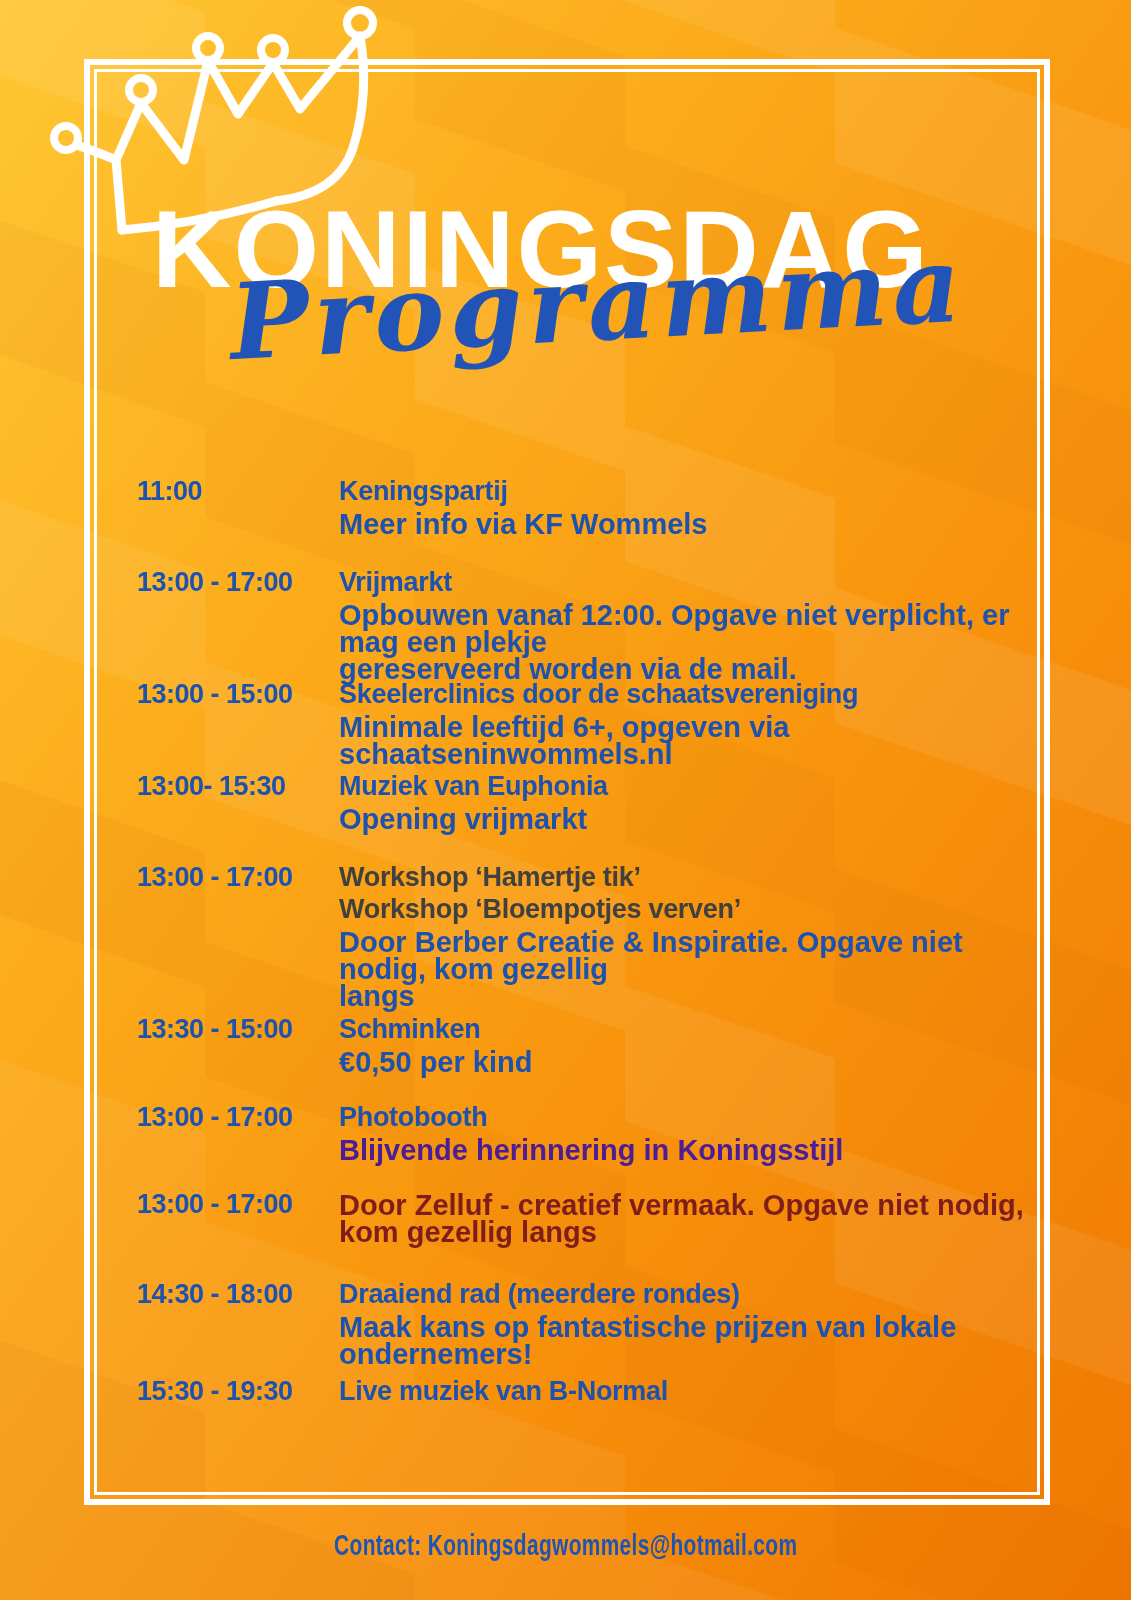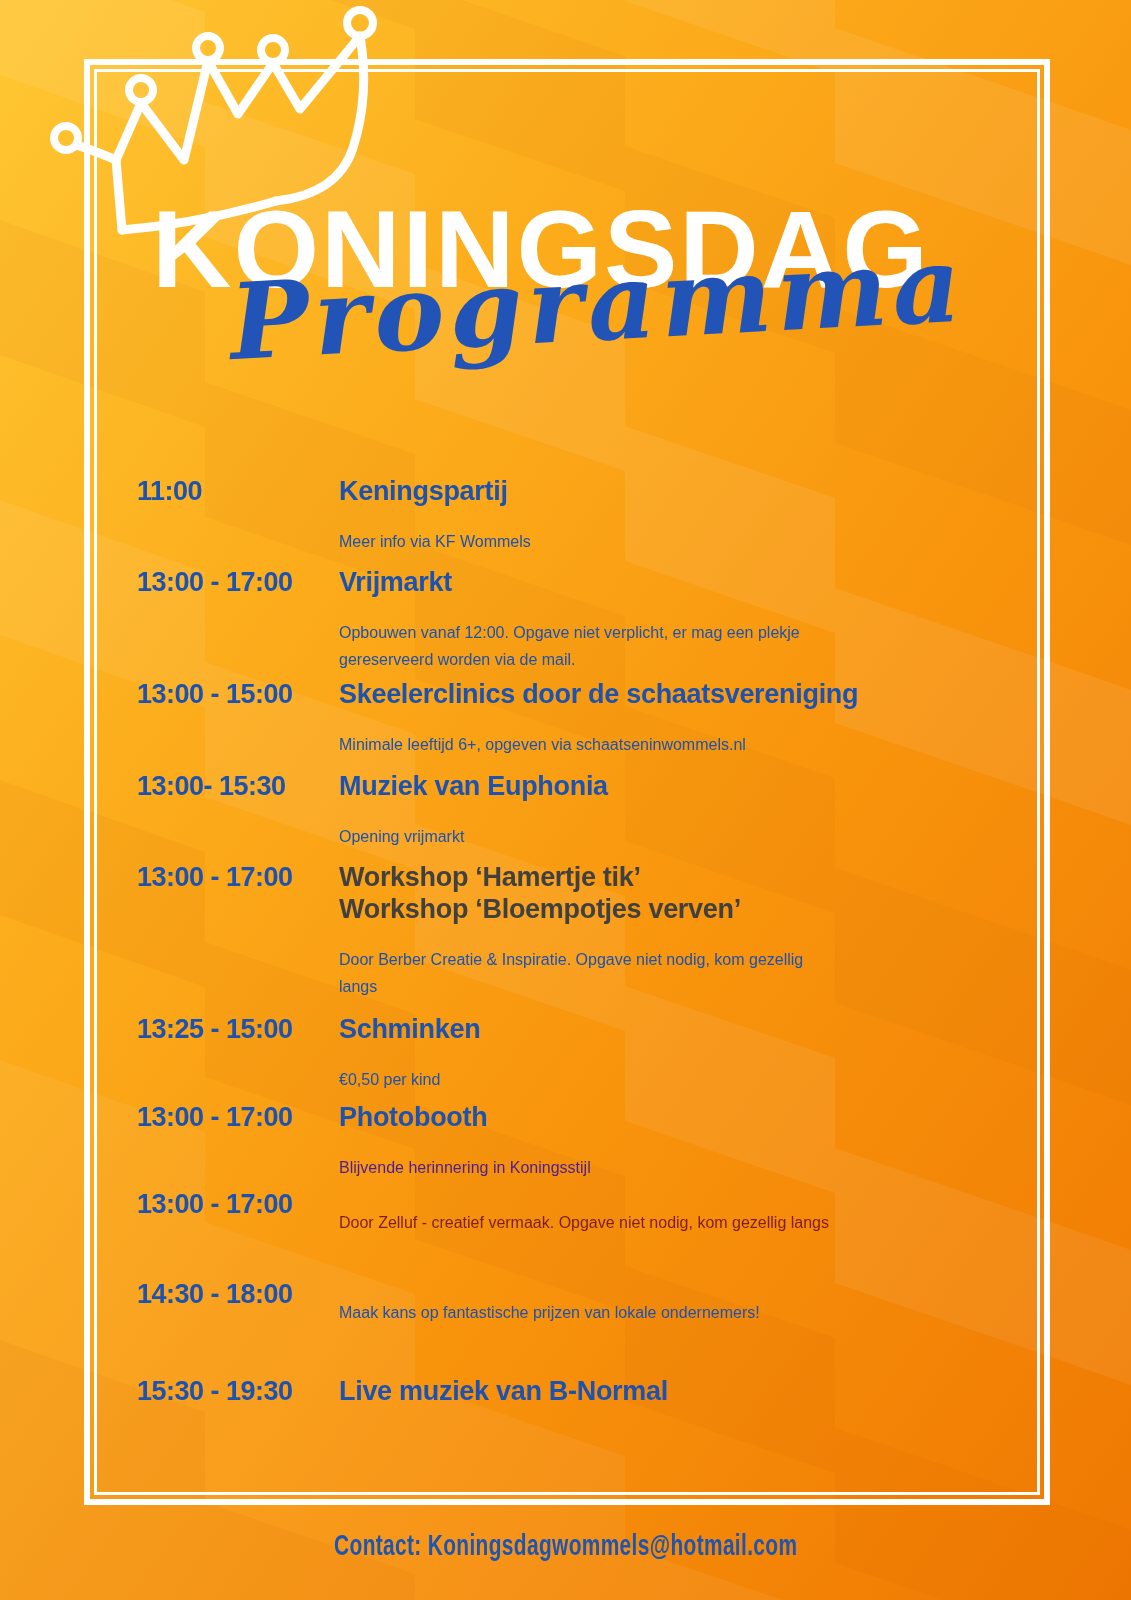--- a/index.html
+++ b/index.html
@@ -18,21 +18,21 @@
   .subtitle{position:absolute;left:230px;top:256px;z-index:4;
          font-family:"DejaVu Serif",serif;font-style:italic;font-weight:700;
          font-size:105px;line-height:132px;letter-spacing:5px;
          transform:rotate(-3deg);transform-origin:left center;white-space:nowrap;}
   .row{position:absolute;left:0;width:1131px;z-index:3;}
   .time{position:absolute;left:137px;top:0;font-weight:700;font-size:27px;
         line-height:32px;letter-spacing:-0.5px;white-space:nowrap;}
   .content{position:absolute;left:339px;top:0;width:700px;}
   .etitle{font-weight:700;font-size:27px;line-height:32px;letter-spacing:-0.3px;
           white-space:pre-line;}
-  .desc{font-weight:400;font-size:16px;line-height:27px;margin-top:21px;
+  .desc{font-weight:700;font-size:29px;line-height:27px;margin-top:4px;
         white-space:pre-line;}
   .desc:empty{display:none;}
   .r0{top:475px}.r1{top:566px}.r2{top:678px}.r3{top:770px}.r4{top:861px}
   .r5{top:1013px}.r6{top:1101px}.r7{top:1188px}.r8{top:1278px}.r9{top:1375px}
   .footer{position:absolute;left:0;top:1528px;width:1131px;text-align:center;z-index:3;}
   .footer-text{display:inline-block;font-weight:700;font-size:29px;line-height:34px;
         letter-spacing:0.5px;transform:scaleX(0.72);transform-origin:center;
         white-space:nowrap;}
 </style>
 </head>
@@ -111,21 +111,21 @@
   <div class="row r4">
     <div class="time" style="color:#1D52AE;">13:00 - 17:00</div>
     <div class="content">
       <div class="etitle" style="color:#404040;">Workshop ‘Hamertje tik’
 Workshop ‘Bloempotjes verven’</div>
       <div class="desc" style="color:#1D52AE;">Door Berber Creatie &amp; Inspiratie. Opgave niet nodig, kom gezellig
 langs</div>
     </div>
   </div>
   <div class="row r5">
-    <div class="time" style="color:#1D52AE;">13:25 - 15:00</div>
+    <div class="time" style="color:#1D52AE;">13:30 - 15:00</div>
     <div class="content">
       <div class="etitle" style="color:#1D52AE;">Schminken</div>
       <div class="desc" style="color:#1D52AE;">€0,50 per kind</div>
     </div>
   </div>
   <div class="row r6">
     <div class="time" style="color:#1D52AE;">13:00 - 17:00</div>
     <div class="content">
       <div class="etitle" style="color:#1D52AE;">Photobooth</div>
       <div class="desc" style="color:#4c1d95;">Blijvende herinnering in Koningsstijl</div>
@@ -133,20 +133,21 @@
   </div>
   <div class="row r7">
     <div class="time" style="color:#1D52AE;">13:00 - 17:00</div>
     <div class="content">
       <div class="desc" style="color:#7f1d1d;">Door Zelluf - creatief vermaak. Opgave niet nodig, kom gezellig langs</div>
     </div>
   </div>
   <div class="row r8">
     <div class="time" style="color:#1D52AE;">14:30 - 18:00</div>
     <div class="content">
+      <div class="etitle" style="color:#1D52AE;">Draaiend rad (meerdere rondes)</div>
       <div class="desc" style="color:#1D52AE;">Maak kans op fantastische prijzen van lokale ondernemers!</div>
     </div>
   </div>
   <div class="row r9">
     <div class="time" style="color:#1D52AE;">15:30 - 19:30</div>
     <div class="content">
       <div class="etitle" style="color:#1D52AE;">Live muziek van B-Normal</div>
 
     </div>
   </div>

